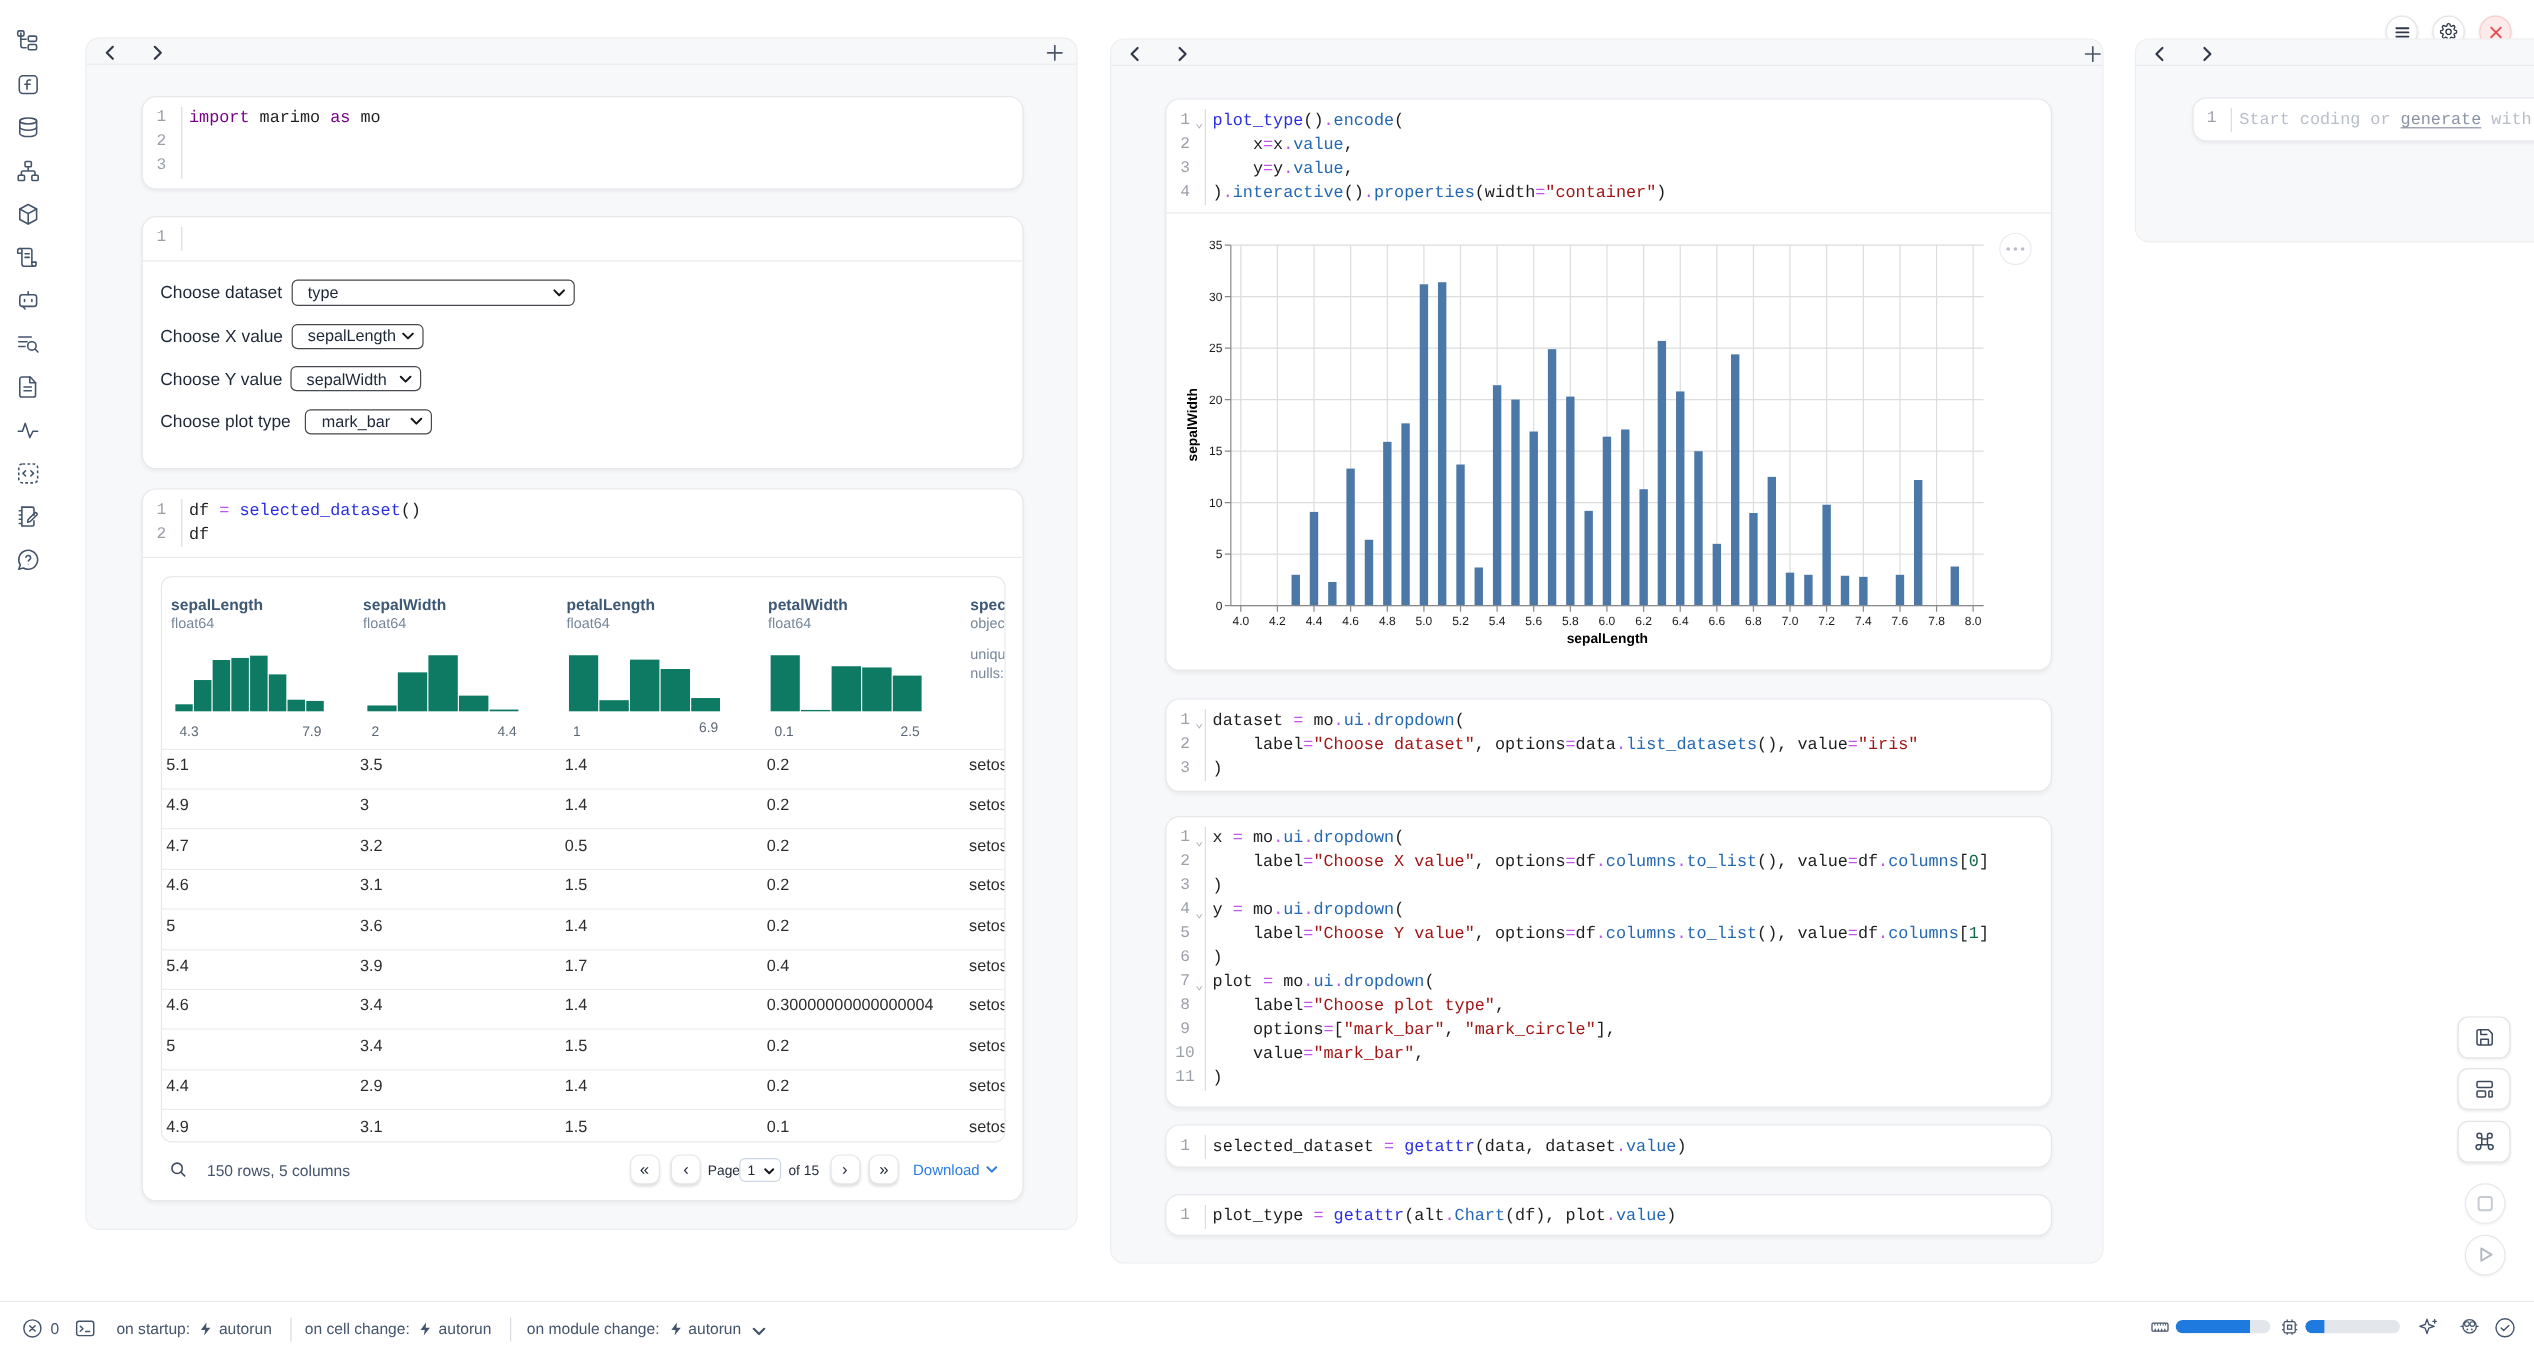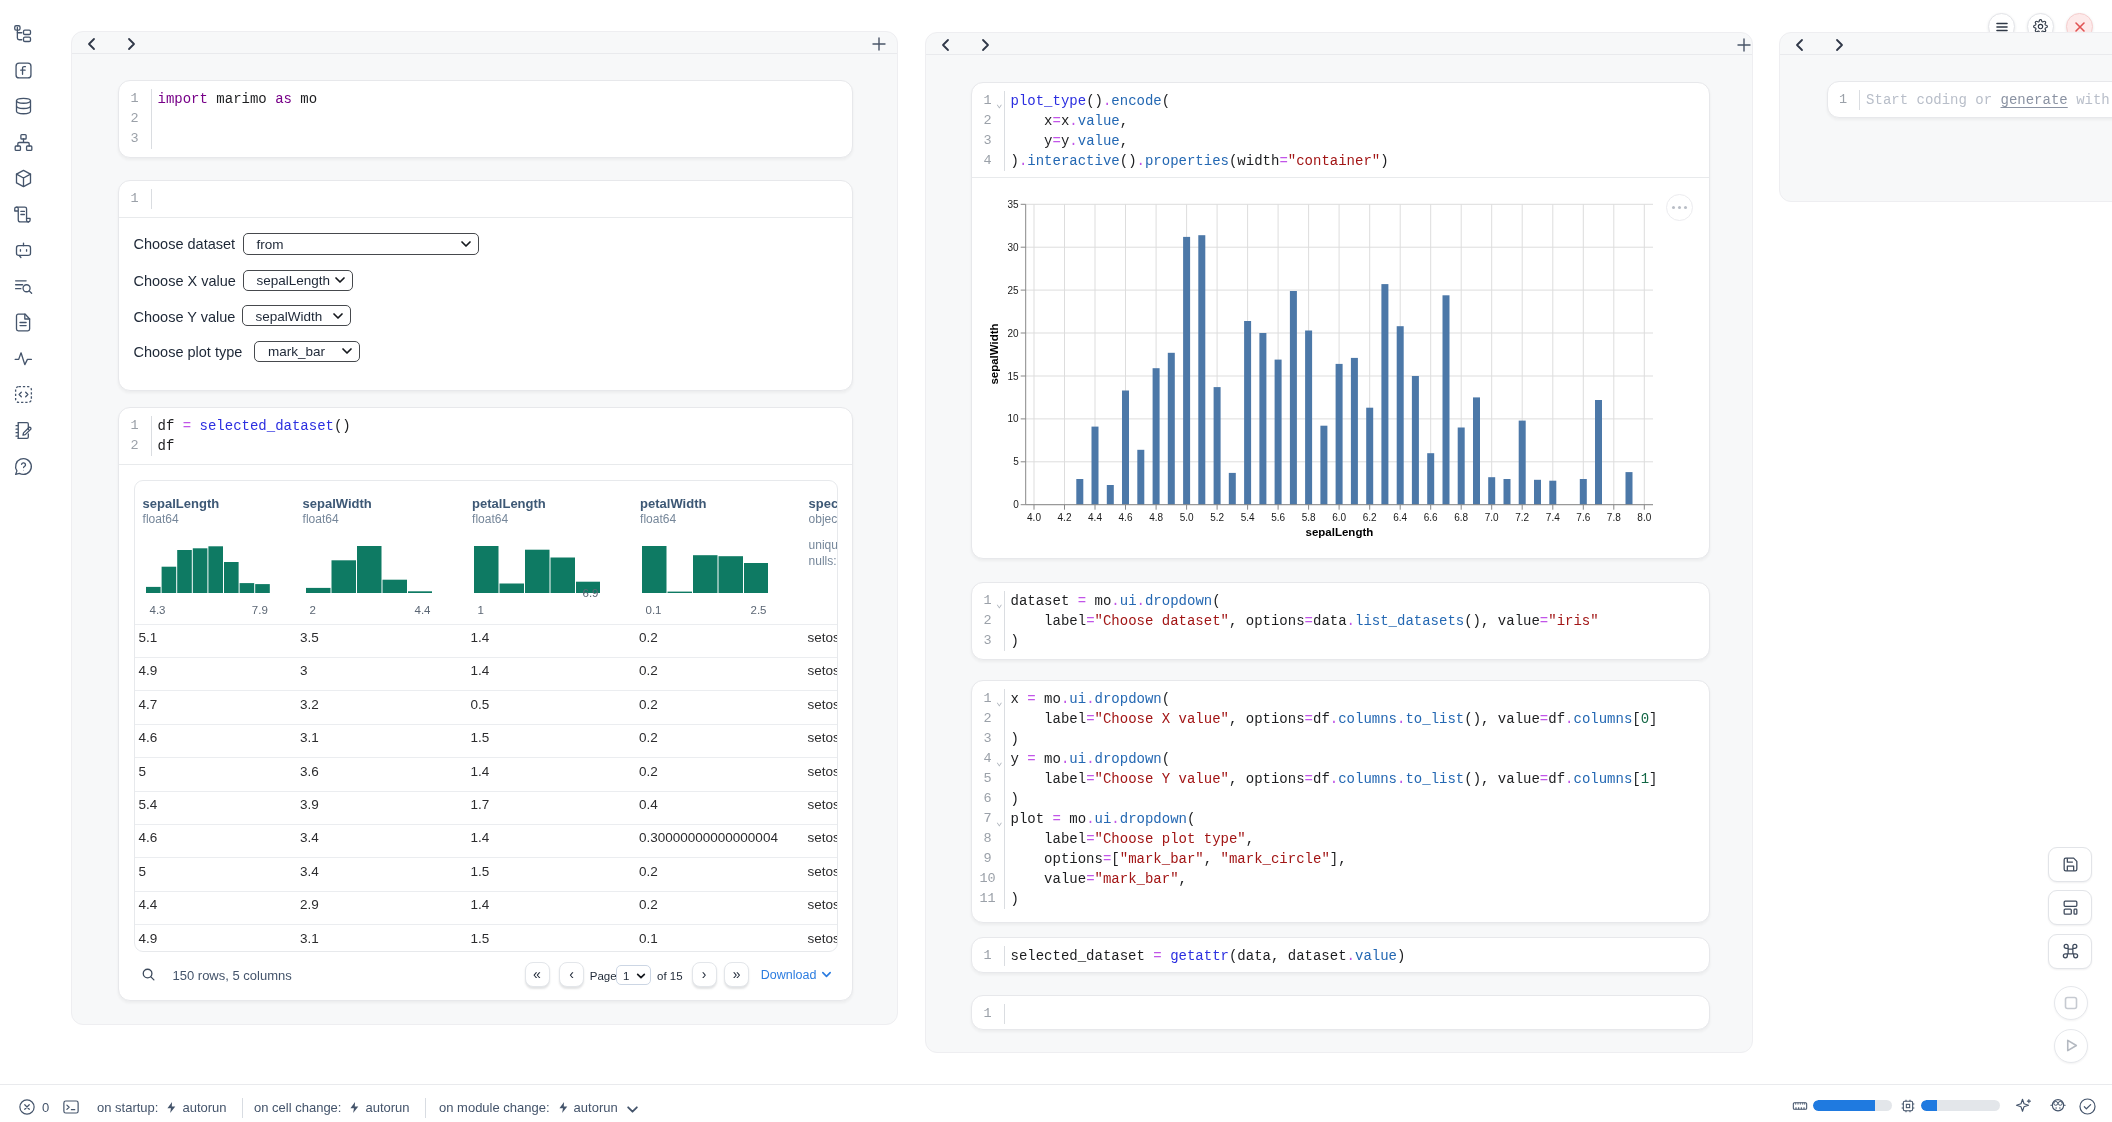--- a/index.html
+++ b/index.html
@@ -175,21 +175,21 @@
 <div class="codes"><div class="cl"><i class="k">import</i> marimo <i class="k">as</i> mo</div></div>
 </div>
     <div class="cell " style="left:46px;top:148px;width:735px;height:211px">
 <div class="gut">
         <div class="ln">1</div>
       </div>
 <div class="gutline" style="height:20px"></div>
 <div class="outdiv" style="top:36px"></div>
       <div class="ddl" style="left:14.5px;top:55.3px">Choose dataset</div>
       <div class="dd" style="left:123.5px;top:51.7px;width:236.0px;height:22.7px">
-<span class="ddt">from</span>
+<span class="ddt">type</span>
 <svg class="ddc" width="12" height="12" viewBox="0 0 12 12">
           <path d="M2 4l4 4 4-4" stroke="#15181d" stroke-width="1.7" fill="none" stroke-linecap="round" stroke-linejoin="round"></path>
         </svg>
 </div>
       <div class="ddl" style="left:14.5px;top:91.7px">Choose X value</div>
       <div class="dd" style="left:123.5px;top:88.8px;width:110.6px;height:21.0px">
 <span class="ddt">sepalLength</span>
 <svg class="ddc" width="12" height="12" viewBox="0 0 12 12">
           <path d="M2 4l4 4 4-4" stroke="#15181d" stroke-width="1.7" fill="none" stroke-linecap="round" stroke-linejoin="round"></path>
         </svg>
@@ -259,21 +259,21 @@
           <rect x="25.5" y="45.6" width="24.5" height="1.4" fill="#0e7a63"></rect>
           <rect x="51.0" y="9.2" width="24.5" height="37.8" fill="#0e7a63"></rect>
           <rect x="76.5" y="10.2" width="24.5" height="36.8" fill="#0e7a63"></rect>
           <rect x="102.0" y="17.0" width="24.5" height="30.0" fill="#0e7a63"></rect>
         </svg>
         <div class="hmin" style="left:14.5px;top:123px">4.3</div>
         <div class="hmax" style="right:568.7px;top:123px">7.9</div>
         <div class="hmin" style="left:174.5px;top:123px">2</div>
         <div class="hmax" style="right:406.0px;top:123px">4.4</div>
         <div class="hmin" style="left:342.5px;top:123px">1</div>
-        <div class="hmax" style="right:238.0px;top:106px">6.9</div>
+        <div class="hmax" style="right:238.0px;top:120px">6.9</div>
         <div class="hmin" style="left:510.5px;top:123px">0.1</div>
         <div class="hmax" style="right:70.0px;top:123px">2.5</div>
         <div class="trsep" style="top:142.5px"></div>
         <div class="td" style="left:3.6px;top:148.9px">5.1</div>
         <div class="td" style="left:165px;top:148.9px">3.5</div>
         <div class="td" style="left:335.6px;top:148.9px">1.4</div>
         <div class="td" style="left:504px;top:148.9px">0.2</div>
         <div class="td" style="left:672.6px;top:148.9px">setosa</div>
         <div class="trsep" style="top:175.9px"></div>
         <div class="td" style="left:3.6px;top:182.3px">4.9</div>
@@ -543,20 +543,21 @@
         <div class="ln">1</div>
       </div>
 <div class="gutline" style="height:20px"></div>
 <div class="codes"><div class="cl">selected_dataset <i class="o">=</i> <i class="f">getattr</i>(data, dataset<i class="o">.</i><i class="p">value</i>)</div></div>
 </div>
     <div class="cell " style="left:45px;top:962.4px;width:739px;height:35px">
 <div class="gut">
         <div class="ln">1</div>
       </div>
 <div class="gutline" style="height:20px"></div>
+<div class="codes"><div class="cl">plot_type <i class="o">=</i> <i class="f">getattr</i>(alt<i class="o">.</i><i class="p">Chart</i>(df), plot<i class="o">.</i><i class="p">value</i>)</div></div>
 </div>
   </div>
 <div class="panel" style="left:1779px;top:32px;width:380px;height:170px">
     <div class="phead">
 <svg class="chev" style="left:13px" width="14" height="14" viewBox="0 0 14 14">
         <path d="M9 2 4 7l5 5" stroke="#303848" stroke-width="1.8" fill="none" stroke-linecap="round" stroke-linejoin="round"></path>
       </svg>
 <svg class="chev" style="left:52px" width="14" height="14" viewBox="0 0 14 14">
         <path d="M5 2l5 5-5 5" stroke="#303848" stroke-width="1.8" fill="none" stroke-linecap="round" stroke-linejoin="round"></path>
       </svg>

